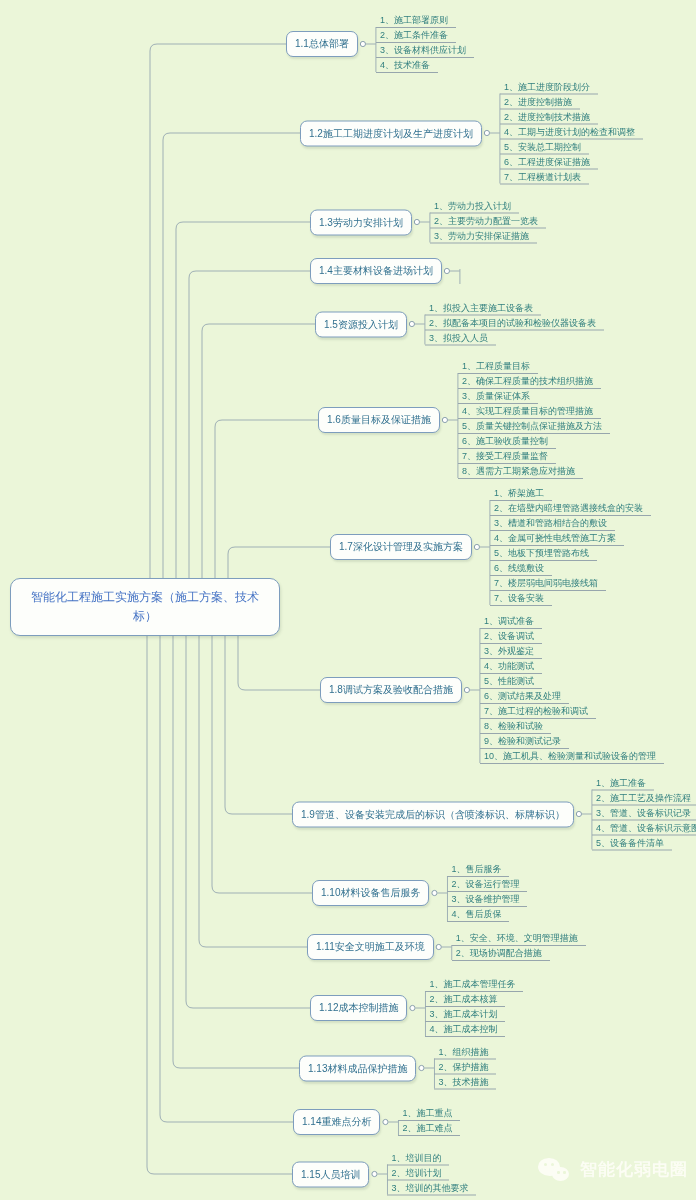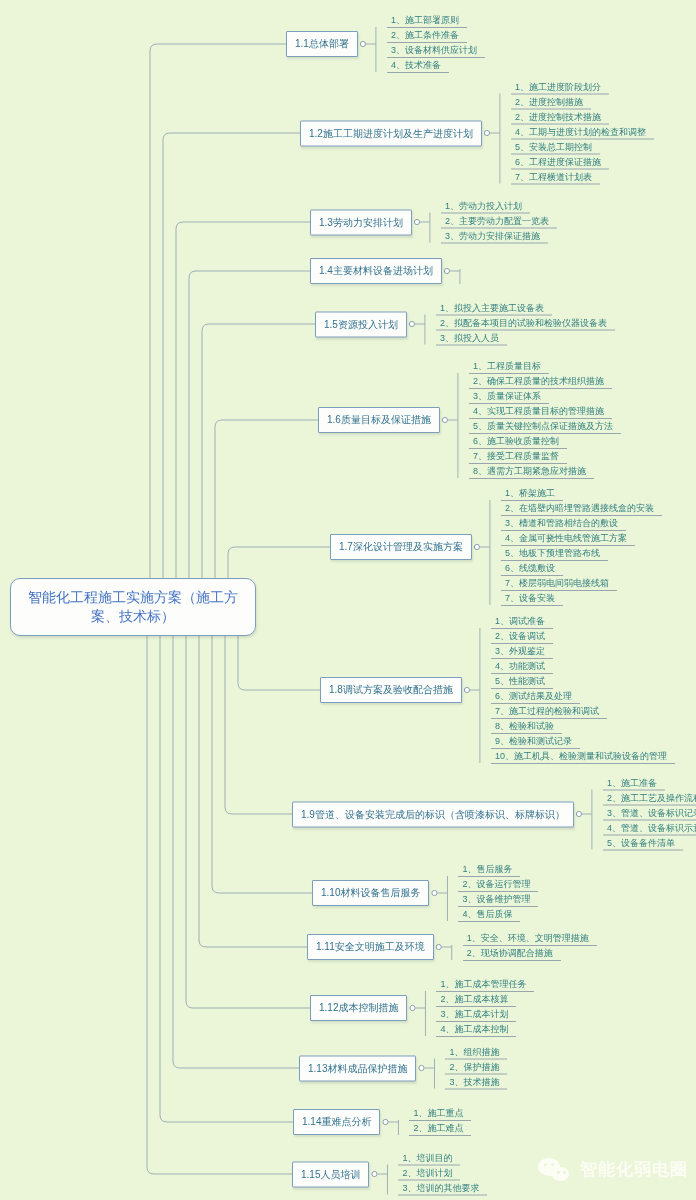--- a/index.html
+++ b/index.html
@@ -3,34 +3,34 @@
 <meta charset="utf-8">
 <style>
   html,body{margin:0;padding:0;}
   #canvas{
     position:relative;width:696px;height:1200px;overflow:hidden;
     background:#ebf6d9;
     font-family:"Liberation Sans","DejaVu Sans",sans-serif;
   }
   #wires{position:absolute;left:0;top:0;width:696px;height:1200px;pointer-events:none;}
   .central{
-    position:absolute;box-sizing:border-box;width:246px;
+    position:absolute;box-sizing:border-box;width:270px;
     background:#fdfefb;border:1.5px solid #7d9dbd;border-radius:10px;
     box-shadow:1px 2px 3px rgba(90,110,90,.18);
-    color:#4472c4;font-size:14px;line-height:19px;text-align:center;
+    color:#4472c4;font-size:12px;line-height:19px;text-align:center;
     padding:9px 10px;cursor:default;
   }
   .branch{position:absolute;display:flex;align-items:center;transform:translateY(-50%);}
   .bnode{
-    flex:none;background:#fdfefb;border:1px solid #7d9dbd;border-radius:1px;
+    flex:none;background:#fdfefb;border:1px solid #7d9dbd;border-radius:7px;
     box-shadow:1px 2px 2px rgba(90,110,90,.15);
     color:#31708f;font-size:10px;line-height:12px;white-space:nowrap;
     padding:6px 8px;
   }
-  .leaves{flex:none;margin-left:18px;display:flex;flex-direction:column;align-items:flex-start;padding-left:11px;}
+  .leaves{flex:none;margin-left:18px;display:flex;flex-direction:column;align-items:flex-start;}
   .leaf{
     color:#2f7e7e;font-size:9px;line-height:10px;white-space:nowrap;
     padding:1px 8px 2px 4px;margin-bottom:1px;
     border-bottom:1px solid #97a6ad;
   }
   .watermark{
     position:absolute;right:8px;bottom:14px;display:flex;align-items:flex-start;
     color:rgba(252,253,245,.96);font-size:17px;font-weight:bold;letter-spacing:1px;
   }
   .wx{position:relative;width:34px;height:28px;margin-right:8px;}

